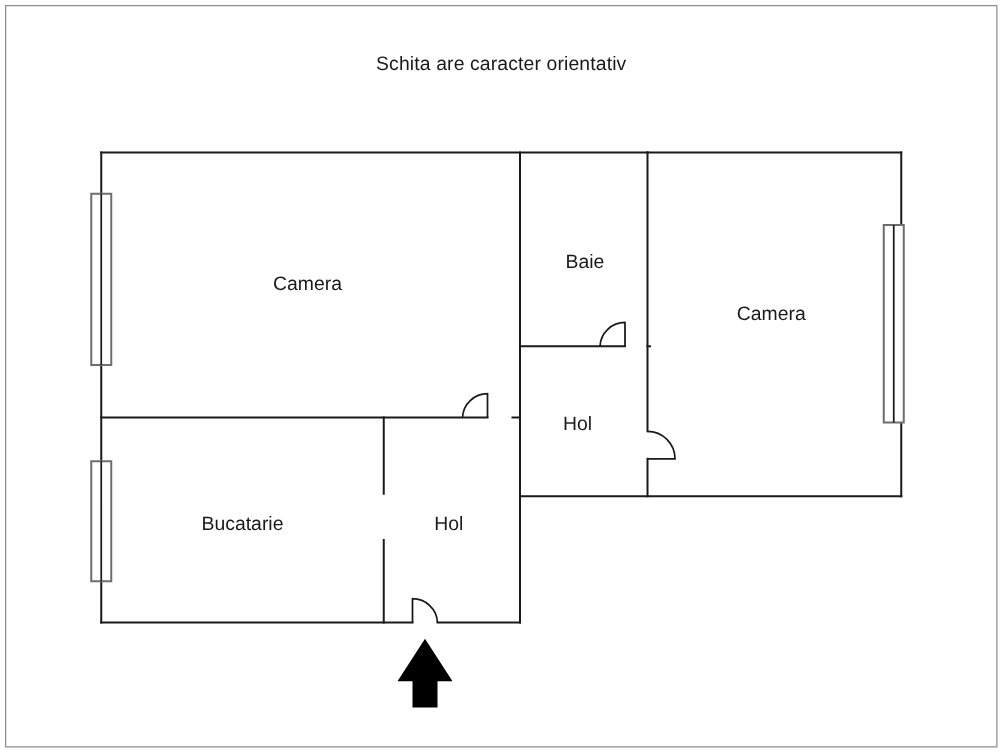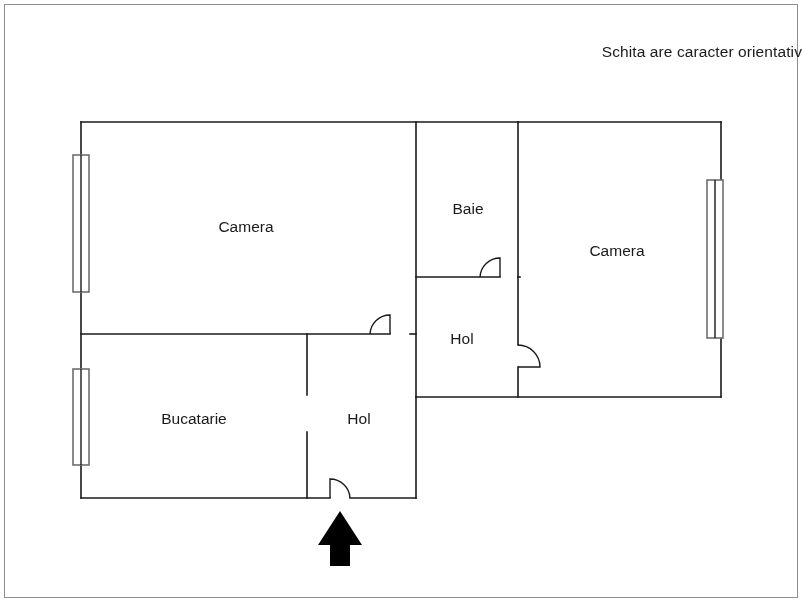--- a/index.html
+++ b/index.html
@@ -28,21 +28,21 @@
     height: 594px;
     border: 1px solid #8e8e8e;
     box-sizing: border-box;
     pointer-events: none;
   }
   #plan-title {
     position: absolute;
     left: 0;
     top: 43px;
     width: 802px;
-    text-align: right;
+    text-align: center;
     font-size: 15.5px;
     color: #1a1a1a;
     letter-spacing: 0.1px;
   }
   #floorplan-svg {
     position: absolute;
     left: 0;
     top: 0;
   }
   .room-label {

